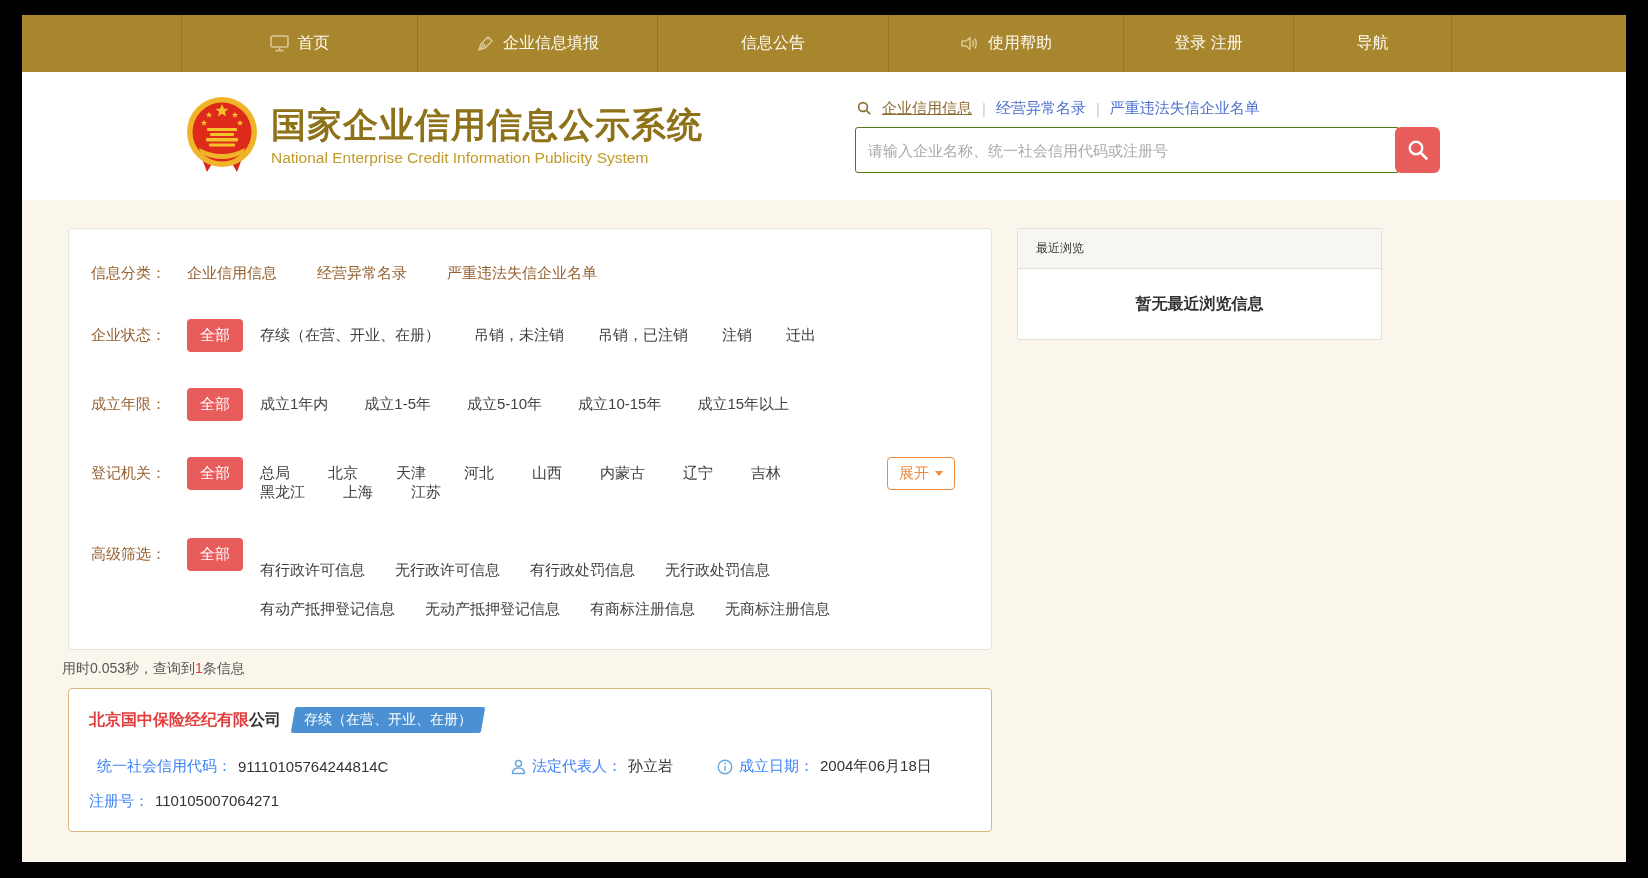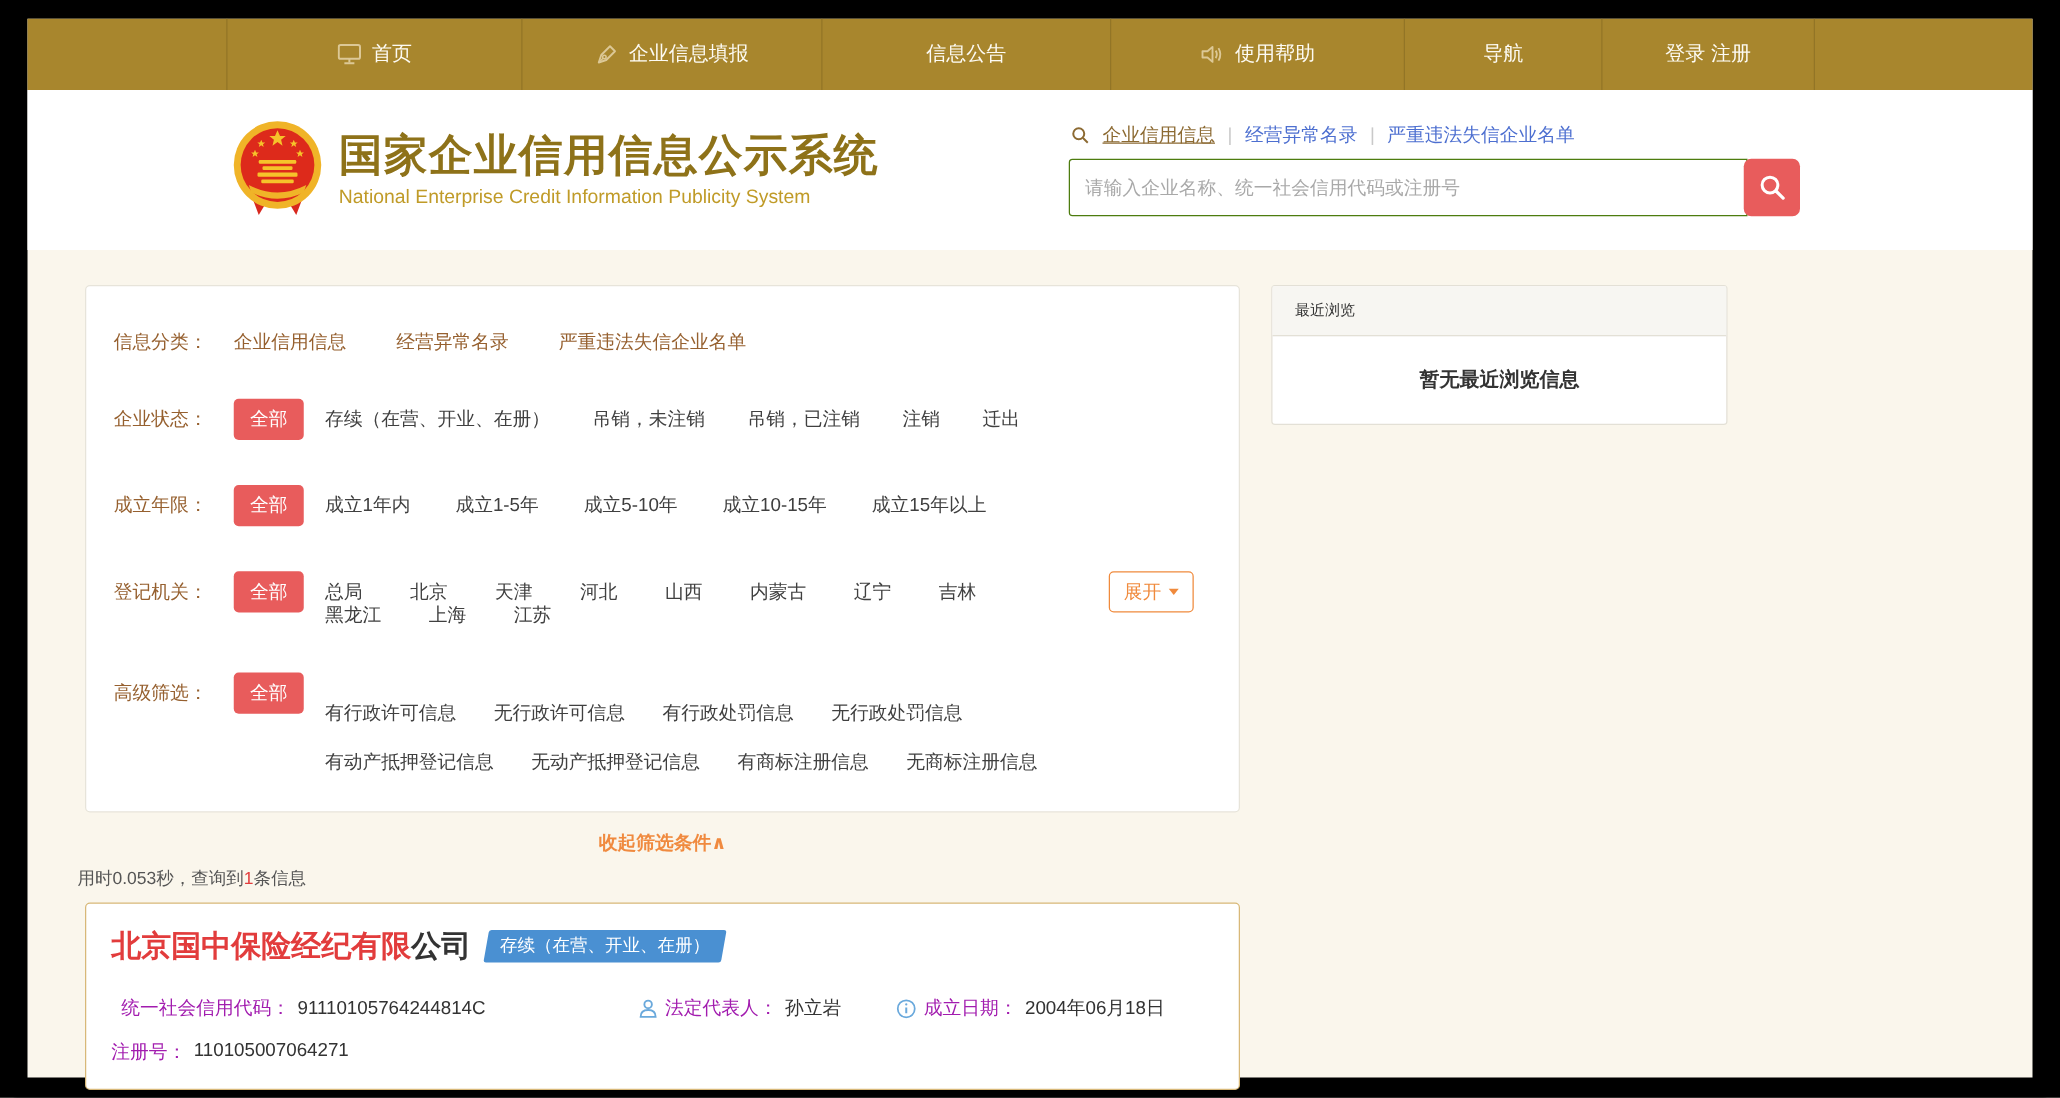--- a/index.html
+++ b/index.html
@@ -48,27 +48,27 @@
   .opt-line2 { margin-top:13px; }
   .expand-btn { margin-left:auto; margin-right:16px; background:#fff; border:1px solid #f08a3c; color:#f08a3c; font-size:15px; border-radius:4px; padding:6px 11px; cursor:pointer; display:flex; align-items:center; gap:6px; font-family:inherit; flex-shrink:0; }
   .caret-down { width:0; height:0; border-left:4px solid transparent; border-right:4px solid transparent; border-top:5px solid #f08a3c; }
   .collapse-link { text-align:center; color:#f08a3f; font-size:15px; font-weight:600; margin-top:15px; cursor:pointer; }
   .summary { margin-top:10px; margin-left:-6px; font-size:14px; color:#555; }
   .count-red { color:#e23c3c; }
 
   
   .result-card { margin-top:10px; background:#fff; border:1px solid #d8b878; border-radius:4px; padding:18px 20px 20px 20px; }
   .name-row { display:flex; align-items:center; gap:12px; }
-  .co-name { font-size:24px; font-weight:bold; cursor:pointer; }
+  .co-name { font-size:16px; font-weight:bold; cursor:pointer; }
   .hl { color:#e23c3c; } .rest { color:#333; }
   .badge { background:#4a90d2; color:#fff; font-size:14px; padding:4px 11px; transform:skewX(-10deg); border-radius:2px; }
   .badge > span { display:inline-block; transform:skewX(10deg); }
   .detail-row { display:flex; align-items:center; margin-top:24px; padding-left:8px; font-size:15px; }
   .dg1 { width:414px; } .dg2 { width:206px; } .dg1,.dg2,.dg3 { display:flex; align-items:center; gap:6px; }
-  .dlabel { color:#a21caf; } .dval { color:#333; }
+  .dlabel { color:#3b82f6; } .dval { color:#333; }
   .reg-row { margin-top:16px; font-size:15px; display:flex; gap:6px; }
 
   
   .sidebar { width:365px; margin-left:25px; margin-top:28px; background:#fff; border:1px solid #e3e0d6; border-radius:3px; }
   .sb-head { background:#f7f6f2; border-bottom:1px solid #e3e0d6; padding:11px 18px; font-size:12px; color:#333; }
   .sb-body { height:70px; display:flex; align-items:center; justify-content:center; font-size:16px; font-weight:600; color:#333; }
 </style>
 </head>
 <body>
 
@@ -97,25 +97,25 @@
         <span>信息公告</span>
       </div>
       <div class="nav-item n-help">
         <svg width="19" height="17" viewBox="0 0 19 17">
             <polygon points="2,6 6,6 10,2.5 10,14.5 6,11 2,11" fill="none" stroke="#dcc896" stroke-width="1.5" stroke-linejoin="round"></polygon>
             <path d="M12.5 5.5 Q14.5 8.5 12.5 11.5" fill="none" stroke="#dcc896" stroke-width="1.5"></path>
             <path d="M14.8 3.5 Q17.8 8.5 14.8 13.5" fill="none" stroke="#dcc896" stroke-width="1.5"></path>
           </svg>
         <span>使用帮助</span>
       </div>
+      <div class="nav-item n-login">
+        <span>登录 注册</span>
+      </div>
       <div class="nav-item n-nav">
         <span>导航</span>
-      </div>
-      <div class="nav-item n-login">
-        <span>登录 注册</span>
       </div>
       <div class="nav-rest"></div>
     </div>
 
     <div class="header">
       <div class="logo-group">
         <svg width="74" height="80" viewBox="0 0 74 80">
           <defs>
             <polygon id="star" points="0,-6 1.76,-1.85 5.7,-1.85 2.5,0.7 3.5,4.85 0,2.3 -3.5,4.85 -2.5,0.7 -5.7,-1.85 -1.76,-1.85" fill="#f6c32a"></polygon>
           </defs>
@@ -237,21 +237,20 @@
                 <span class="fopt">有动产抵押登记信息</span>
                 <span class="fopt">无动产抵押登记信息</span>
                 <span class="fopt">有商标注册信息</span>
                 <span class="fopt">无商标注册信息</span>
               </div>
             </div>
           </div>
 
         </div>
 
-        <div class="collapse-link">收起筛选条件∧</div>
 
         <div class="summary">
           <span>用时0.053秒，查询到</span><span class="count-red">1</span><span>条信息</span>
         </div>
 
         <div class="result-card">
           <div class="name-row">
             <span class="co-name"><span class="hl">北京国中保险经纪有限</span><span class="rest">公司</span></span>
             <span class="badge"><span>存续（在营、开业、在册）</span></span>
           </div>

